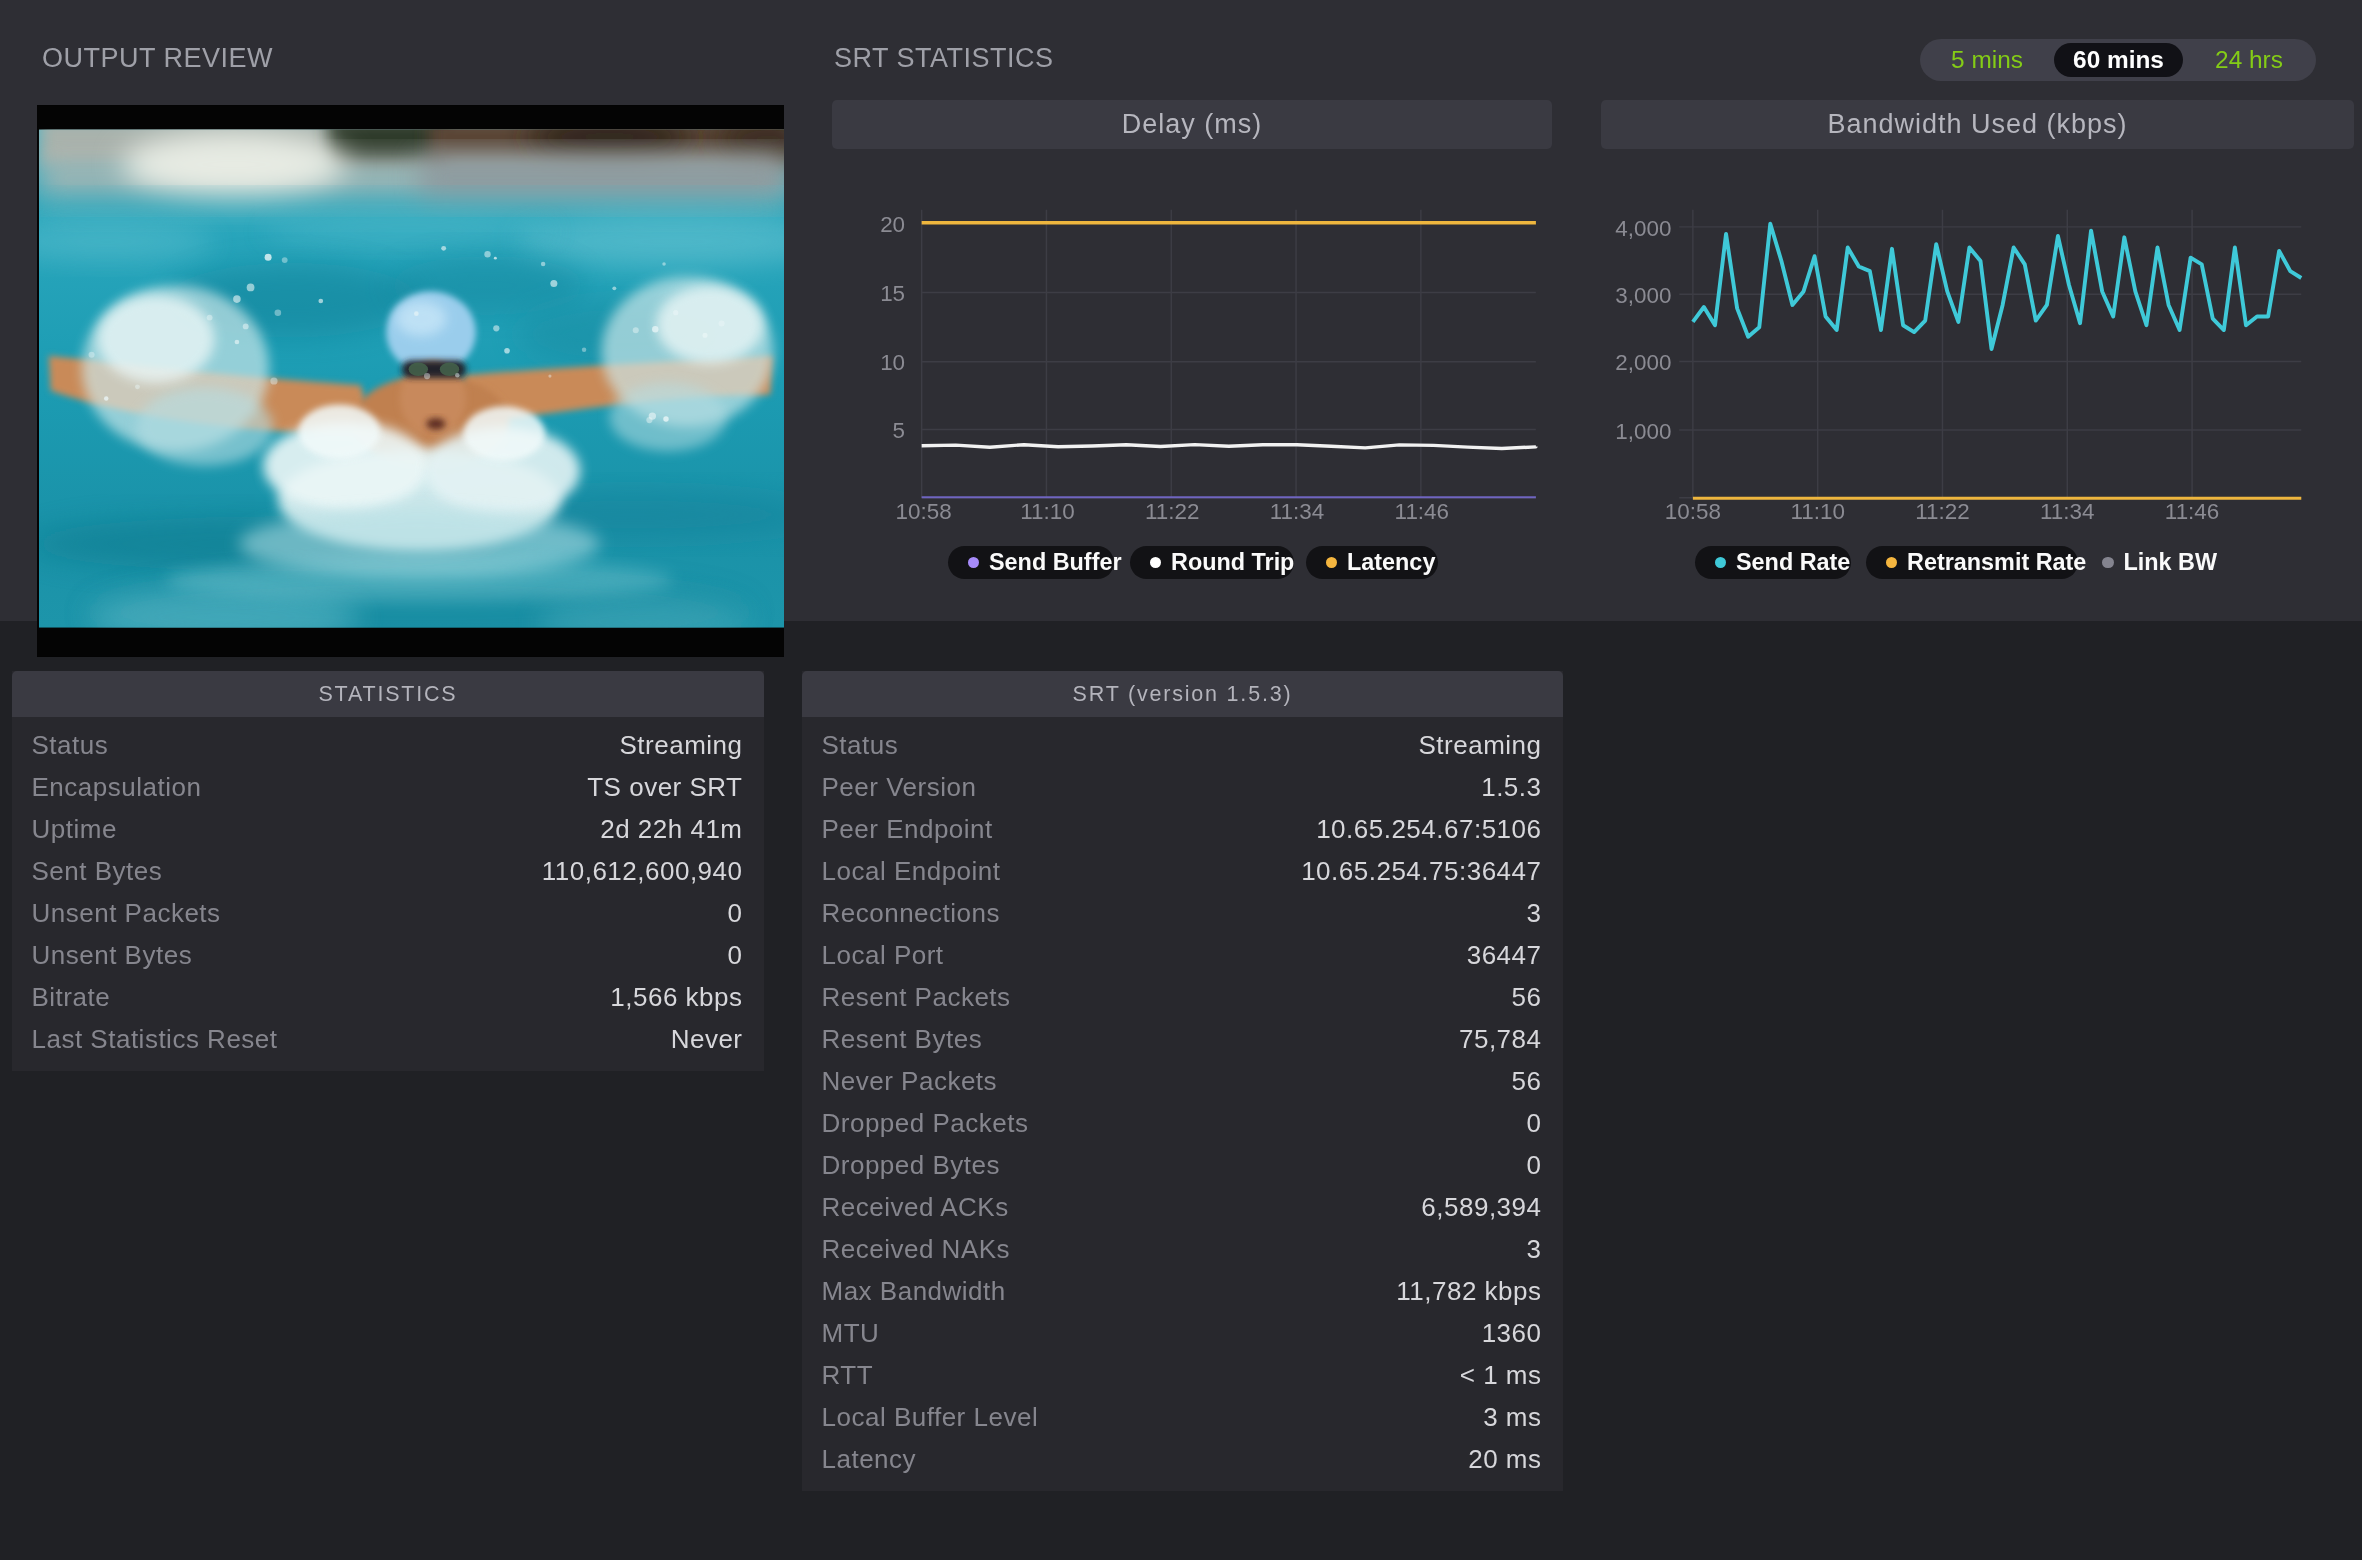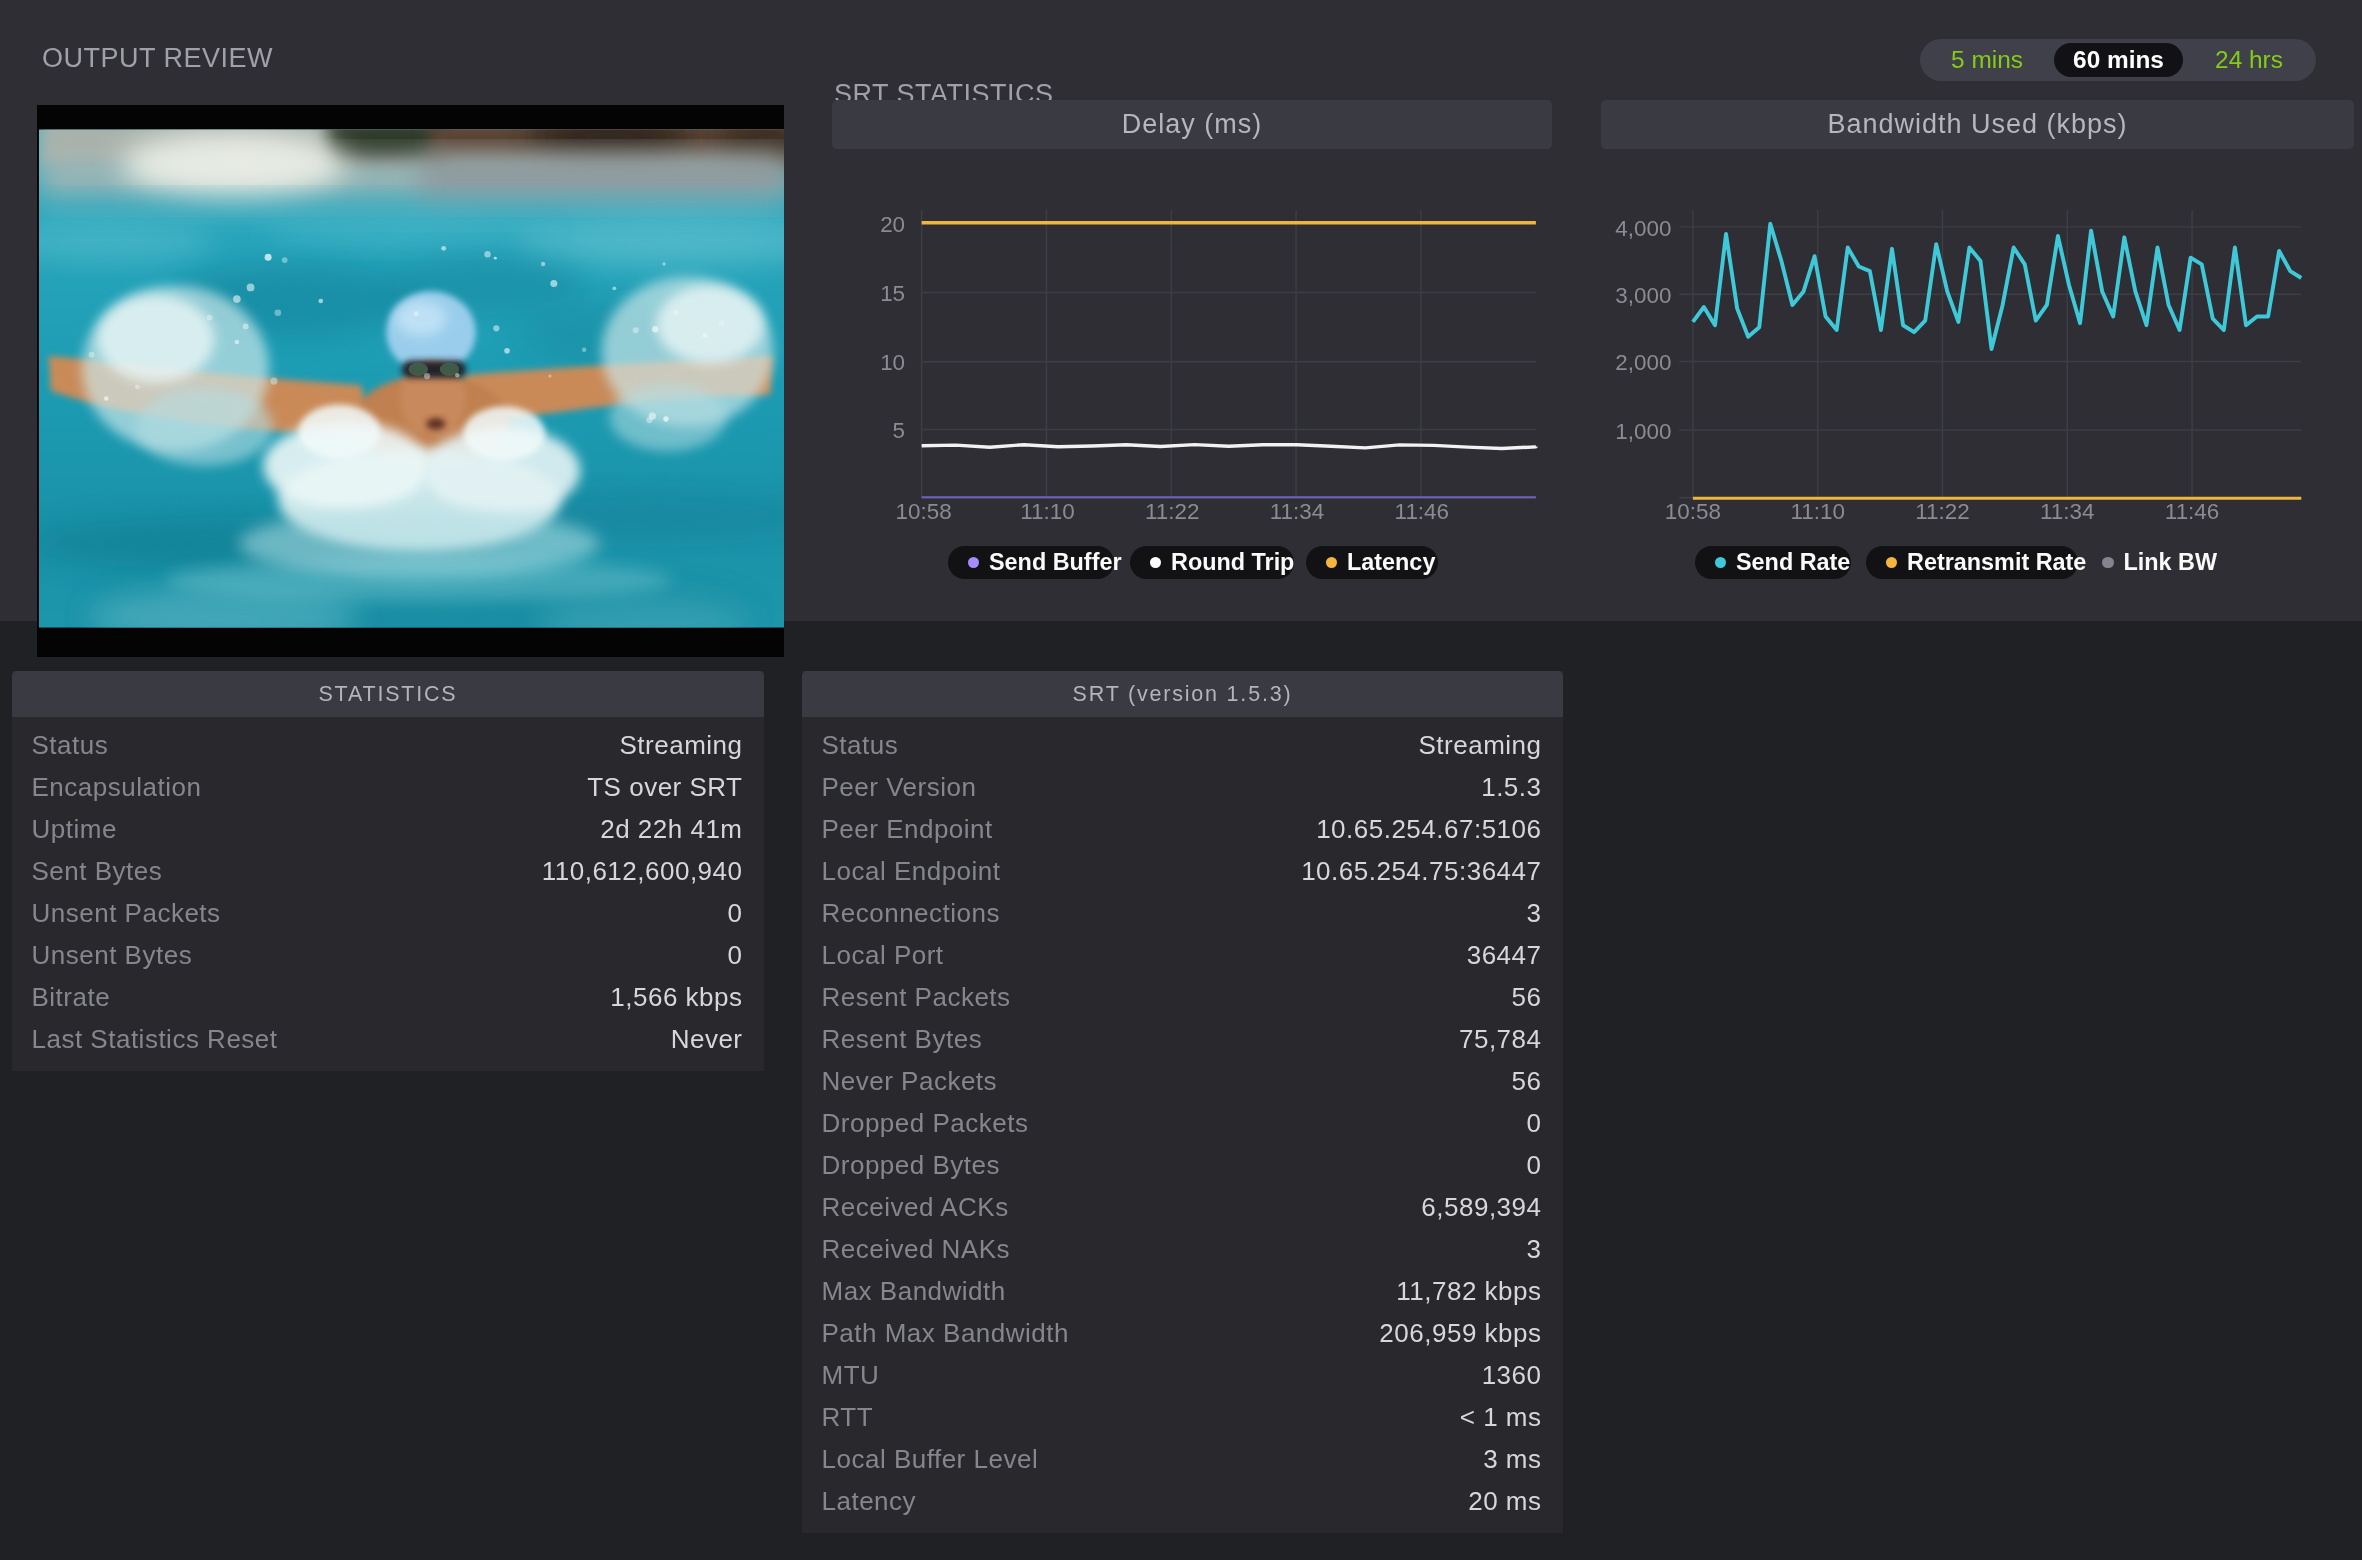--- a/index.html
+++ b/index.html
@@ -28,21 +28,21 @@
   .tbl .rows{padding-top:6.8px;padding-bottom:11.7px;}
   .tbl .row{height:42px;line-height:42px;font-size:26px;padding:0 21.5px 0 19.5px;
         display:flex;justify-content:space-between;}
   .tbl .row .lbl{color:#86868e;letter-spacing:0.5px;}
   .tbl .row .val{color:#d7d7db;letter-spacing:0.5px;}
 </style>
 </head>
 <body>
 <div class="topbg"></div>
 <div class="sectitle" style="left:42px;">OUTPUT REVIEW</div>
-<div class="sectitle" style="left:834px;margin-top:36px;">SRT STATISTICS</div>
+<div class="sectitle" style="left:834px;">SRT STATISTICS</div>
 
 <div class="seg">
   <div class="opt" style="left:0;width:134px;">5 mins</div>
   <div class="sel">60 mins</div>
   <div class="opt" style="left:262px;width:134px;">24 hrs</div>
 </div>
 
 <div class="hdrbar" style="left:832px;top:100px;width:720px;">Delay (ms)</div>
 <div class="hdrbar" style="left:1601px;top:100px;width:753px;">Bandwidth Used (kbps)</div>
 
@@ -302,24 +302,20 @@
       </div>
     <div class="row">
         <span class="lbl">Received NAKs</span>
         <span class="val">3</span>
       </div>
     <div class="row">
         <span class="lbl">Max Bandwidth</span>
         <span class="val">11,782 kbps</span>
       </div>
     <div class="row">
-        <span class="lbl">Path Max Bandwidth</span>
-        <span class="val">206,959 kbps</span>
-      </div>
-    <div class="row">
         <span class="lbl">MTU</span>
         <span class="val">1360</span>
       </div>
     <div class="row">
         <span class="lbl">RTT</span>
         <span class="val">&lt; 1 ms</span>
       </div>
     <div class="row">
         <span class="lbl">Local Buffer Level</span>
         <span class="val">3 ms</span>

